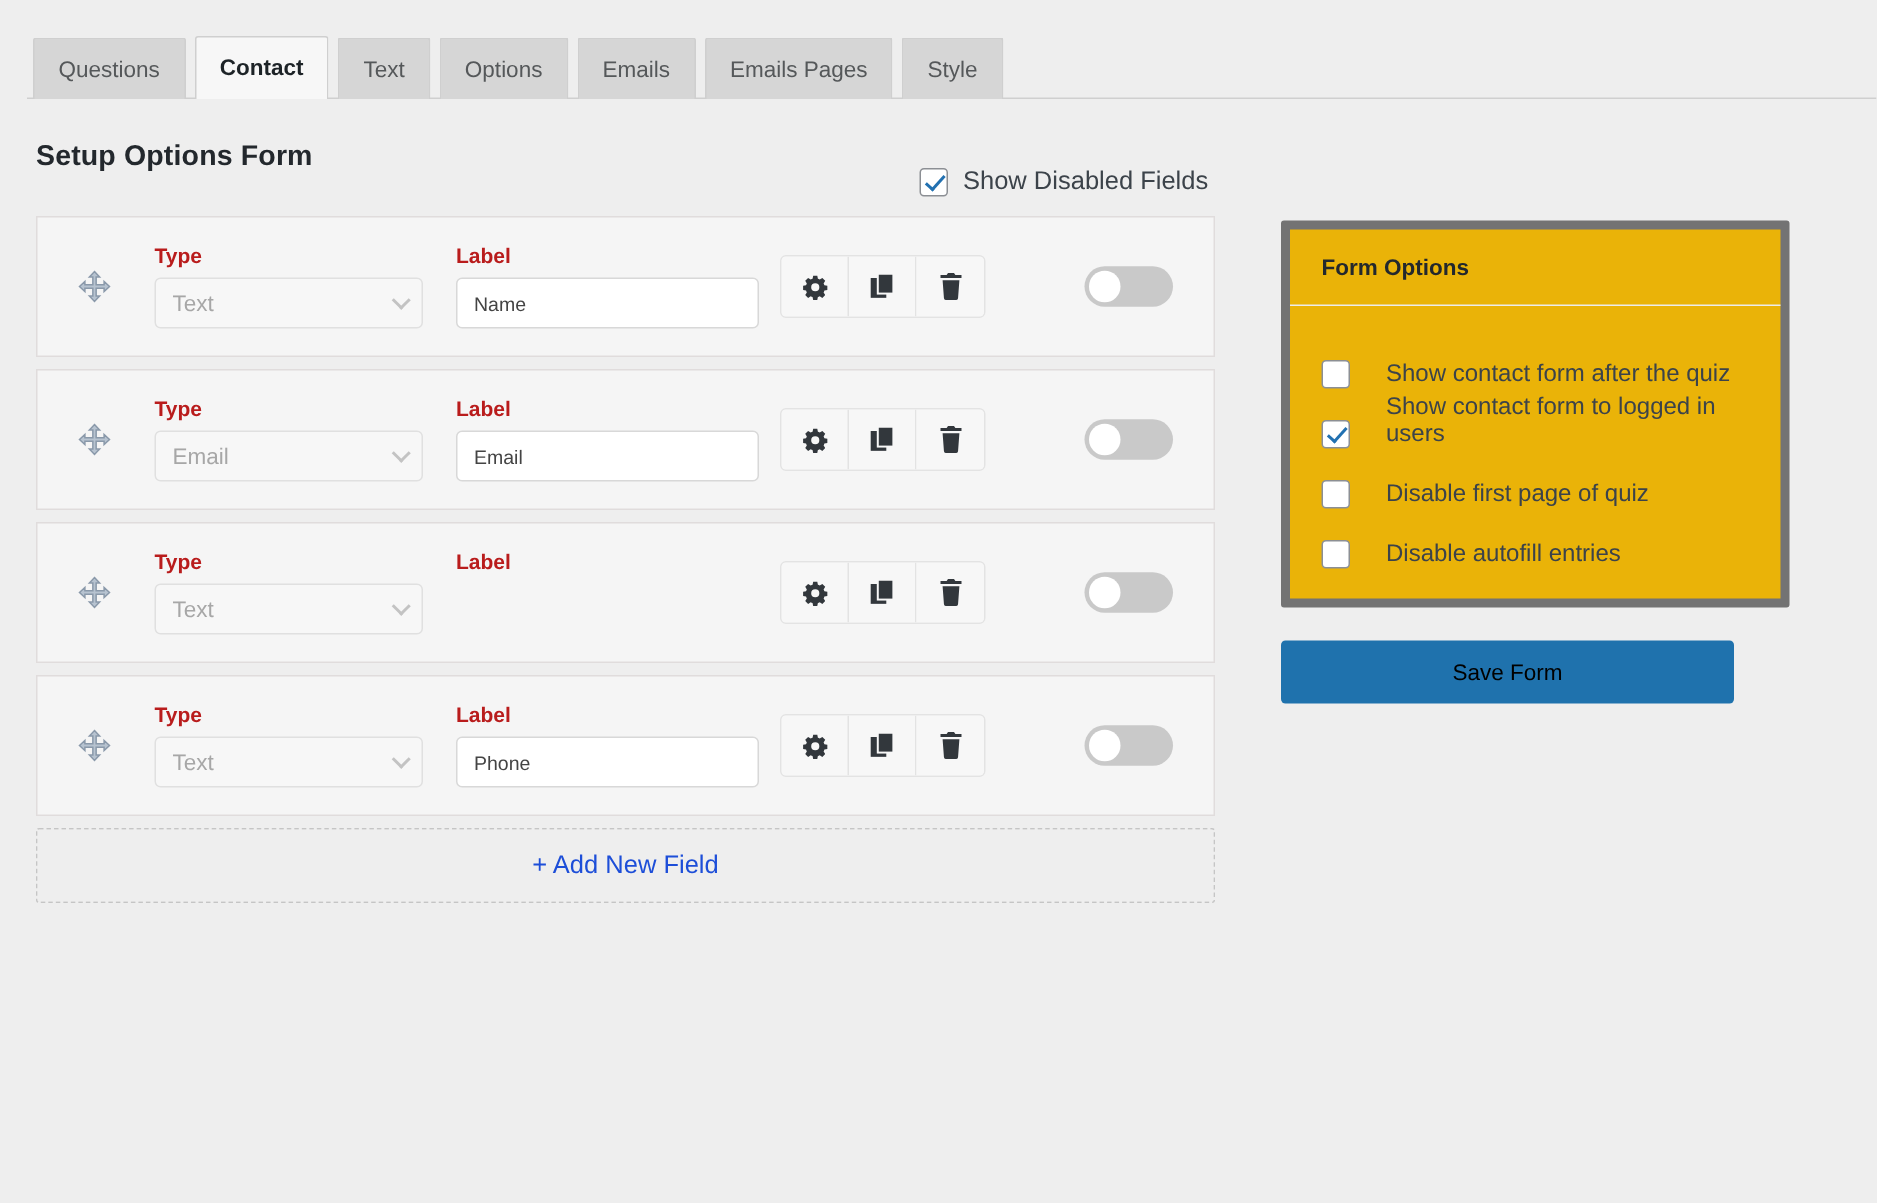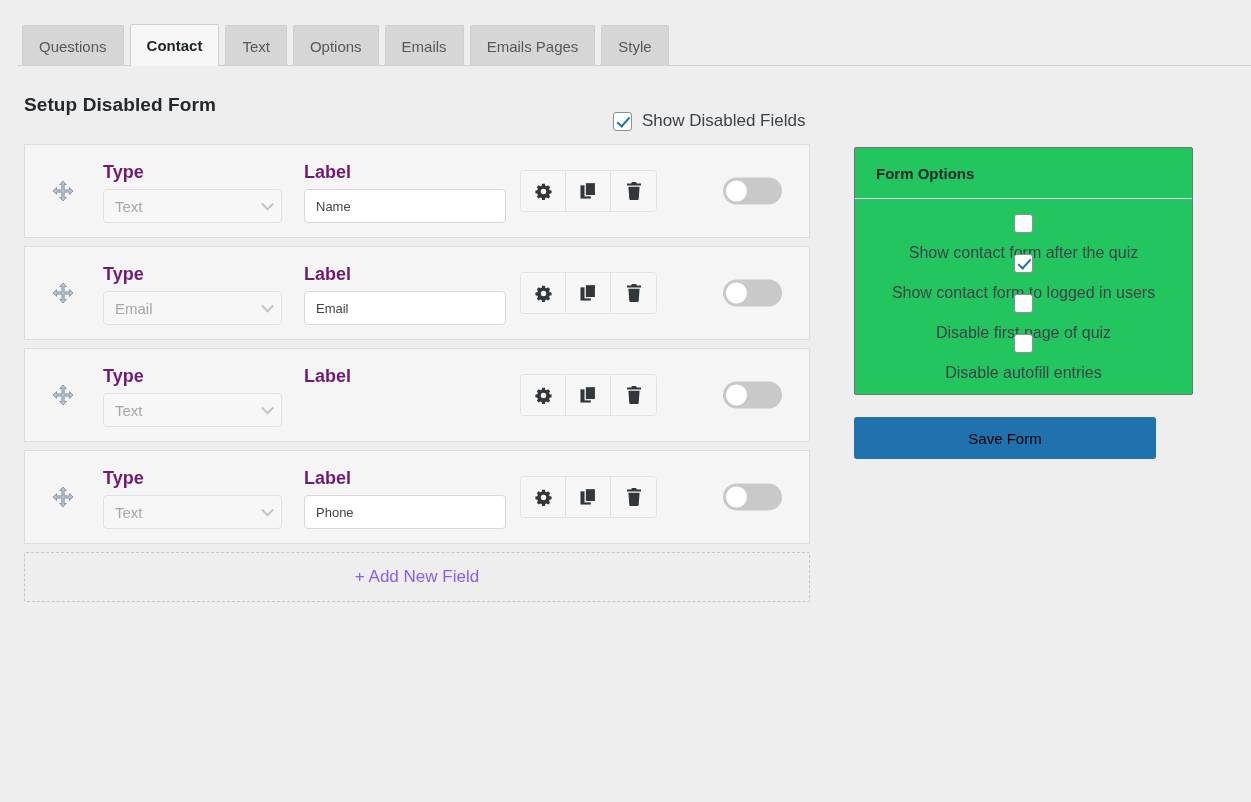--- a/index.html
+++ b/index.html
@@ -88,21 +88,21 @@
     align-items: center;
   }
   .drag-handle {
     position: absolute; left: 27px; top: 50%; transform: translateY(-50%);
     width: 22px; height: 22px; cursor: move;
     display: flex; align-items: center; justify-content: center;
   }
   .col-type { position: absolute; left: 78px; top: 18px; width: 202px; }
   .col-label { position: absolute; left: 279px; top: 18px; width: 202px; }
   .col-head {
-    font-size: 18px; font-weight: 700; color: #701a75;
+    font-size: 14px; font-weight: 700; color: #b91c1c;
     margin-bottom: 8px; line-height: 1;
   }
   .sel {
     position: relative; width: 179px; height: 34px;
     background: #f7f7f7;
     border: 1px solid #e0e0e0;
     border-radius: 4px;
     display: flex; align-items: center;
     padding: 0 28px 0 11px;
     font-size: 15px;
@@ -161,44 +161,43 @@
     background: #fff;
     border-radius: 50%;
   }
 
   .add-field {
     margin-top: 4px;
     width: 786px; height: 50px;
     border: 1px dashed #c5c5c5;
     background: transparent;
     display: flex; align-items: center; justify-content: center;
-    color: #8b5cf6;
+    color: #1d4ed8;
     font-size: 17px;
     cursor: pointer;
     border-radius: 2px;
   }
 
   
   .sidebar { position: absolute; left: 854px; top: 147px; width: 339px; }
   .panel {
-    background: #22c55e;
-    border: 1px solid #737373;
+    background: #eab308;
+    border: 6px solid #737373;
     border-radius: 2px;
   }
   .panel-head {
     padding: 17px 21px 16px;
     font-size: 15px; font-weight: 700; color: #23282d;
     border-bottom: 1px solid #ececec;
   }
   .panel-body { padding: 15px 21px 20px; }
   .opt-row {
-    display: flex; align-items: center; gap: 11px;
+    display: flex; align-items: flex-end; gap: 24px;
     height: 40px;
     cursor: pointer;
-    flex-direction: column;
   }
   .opt-row .opt-label { font-size: 16px; color: #3c434a; }
 
   .save-btn {
     margin-top: 22px;
     width: 302px; height: 42px;
     background: #1f72ad;
     color: #000000;
     border: none;
     border-radius: 3px;
@@ -233,21 +232,21 @@
         </div>
         <div class="tab">
           <span>Emails Pages</span>
         </div>
         <div class="tab">
           <span>Style</span>
         </div>
       </div>
   </div>
 
-  <div class="page-title">Setup Disabled Form</div>
+  <div class="page-title">Setup Options Form</div>
 
   <div class="show-disabled">
     <span class="cbox checked"></span>
     <span class="cb-label">Show Disabled Fields</span>
   </div>
 
   <div class="fields" id="fields">
       <div class="field-row">
         <div class="drag-handle">
           <svg width="22" height="22" viewBox="0 0 22 22">

